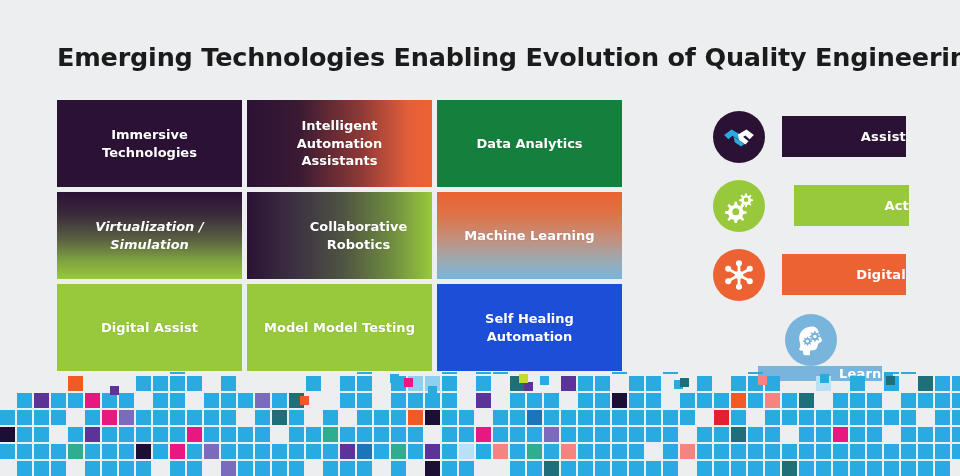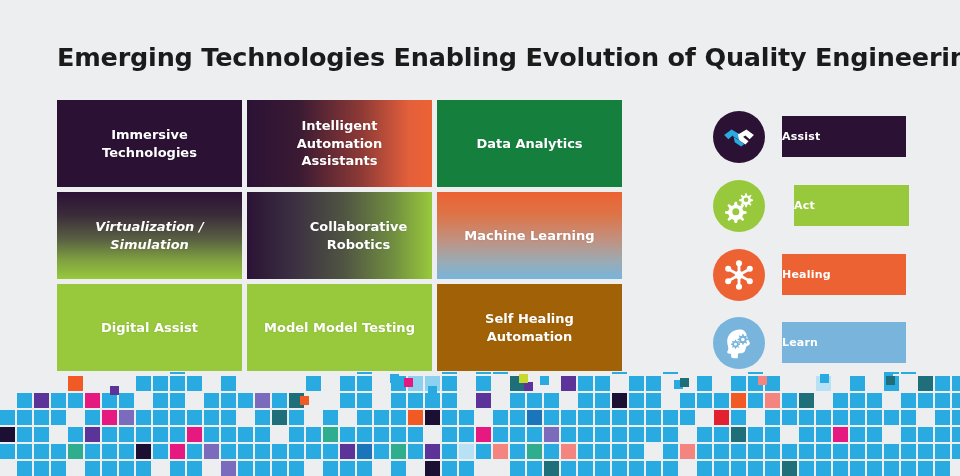--- a/index.html
+++ b/index.html
@@ -56,36 +56,36 @@
   }
   .legend-row {
     position: absolute;
     left: 0; width: 196px; height: 57px;
     display: flex;
     align-items: center;
   }
   .legend-row.r0 { top: 0px; }
   .legend-row.r1 { top: 69px; gap: 12px; }
   .legend-row.r2 { top: 138px; }
-  .legend-row.r3 { top: 206px; }
+  .legend-row.r3 { top: 206px; flex-direction: column; }
 
   .badge {
     width: 52px; height: 52px;
     border-radius: 50%;
     flex: 0 0 52px;
     display: flex; align-items: center; justify-content: center;
   }
   .badge svg { display: block; }
 
   .legend-bar {
     margin-left: 17px;
     width: 124px; height: 41px;
-    display: flex; align-items: center; justify-content: flex-start;
+    display: flex; align-items: center; justify-content: flex-end;
     color: #fff;
-    font-size: 11px;
+    font-size: 13px;
     font-weight: bold;
     letter-spacing: .2px;
   }
 
   
   .mosaic {
     position: absolute;
     left: 0; bottom: 0;
     width: 960px; height: 104px;
   }
@@ -116,21 +116,21 @@
     </div>
     <div class="tile" style="background: linear-gradient(rgb(236, 98, 51) 0%, rgb(221, 116, 71) 26%, rgb(193, 145, 128) 55%, rgb(154, 171, 180) 80%, rgb(120, 180, 219) 100%);">
       <span>Machine Learning</span>
     </div>
     <div class="tile" style="background: rgb(152, 201, 60);">
       <span>Digital Assist</span>
     </div>
     <div class="tile" style="background: rgb(152, 201, 60);">
       <span>Model Model Testing</span>
     </div>
-    <div class="tile" style="background: #a16207; align-items: center;">
+    <div class="tile" style="background: #1d4ed8; align-items: center;">
       <span>Self Healing Automation</span>
     </div>
   </div>
 
   <div class="legend">
 
     <div class="legend-row r0">
       <div class="badge" style="background: rgb(43, 18, 53);">
         <svg width="34" height="34" viewBox="0 0 64 64">
           <path d="M4 28 L18 18 L33 27 L26 33 L20 29 L12 36 Z" fill="#29abe2"></path>
@@ -177,21 +177,21 @@
             <circle cx="32" cy="11" r="5.4"></circle>
             <circle cx="32" cy="53" r="5.4"></circle>
             <circle cx="12.8" cy="21" r="5.4"></circle>
             <circle cx="51.2" cy="21" r="5.4"></circle>
             <circle cx="12.8" cy="43" r="5.4"></circle>
             <circle cx="51.2" cy="43" r="5.4"></circle>
           </g>
         </svg>
       </div>
       <div class="legend-bar" style="background: rgb(236, 98, 51);">
-        <span>Healing</span>
+        <span>Digital</span>
       </div>
     </div>
 
     <div class="legend-row r3">
       <div class="badge" style="background: rgb(120, 180, 219);">
         <svg width="36" height="36" viewBox="0 0 64 64">
           <path d="M34 8 C20 8 11 18 11 29 c0 6 2 9 2 13 0 3-2 4-2 6 0 2 2 3 4 3 l3 0 0 5 c0 2 2 3 4 3 l8 0 0-6 c0-2 1-3 3-3 l4 0 c3 0 5-2 6-5 l2-7 4-2 c2-1 3-3 2-5 l-4-8 C45 12 41 8 34 8 Z" fill="#ffffff"></path>
           <g fill="#78b4db">
             <path d="M38 16 l1.9 0 .7 3 2.2.9 2.4-1.8 1.3 1.3 -1.8 2.4 .9 2.2 3 .7 0 1.9 -3 .7 -.9 2.2 1.8 2.4 -1.3 1.3 -2.4-1.8 -2.2 .9 -.7 3 -1.9 0 -.7-3 -2.2-.9 -2.4 1.8 -1.3-1.3 1.8-2.4 -.9-2.2 -3-.7 0-1.9 3-.7 .9-2.2 -1.8-2.4 1.3-1.3 2.4 1.8 2.2-.9z"></path>
             <circle cx="38.9" cy="25.7" r="3.1" fill="#ffffff"></circle>

